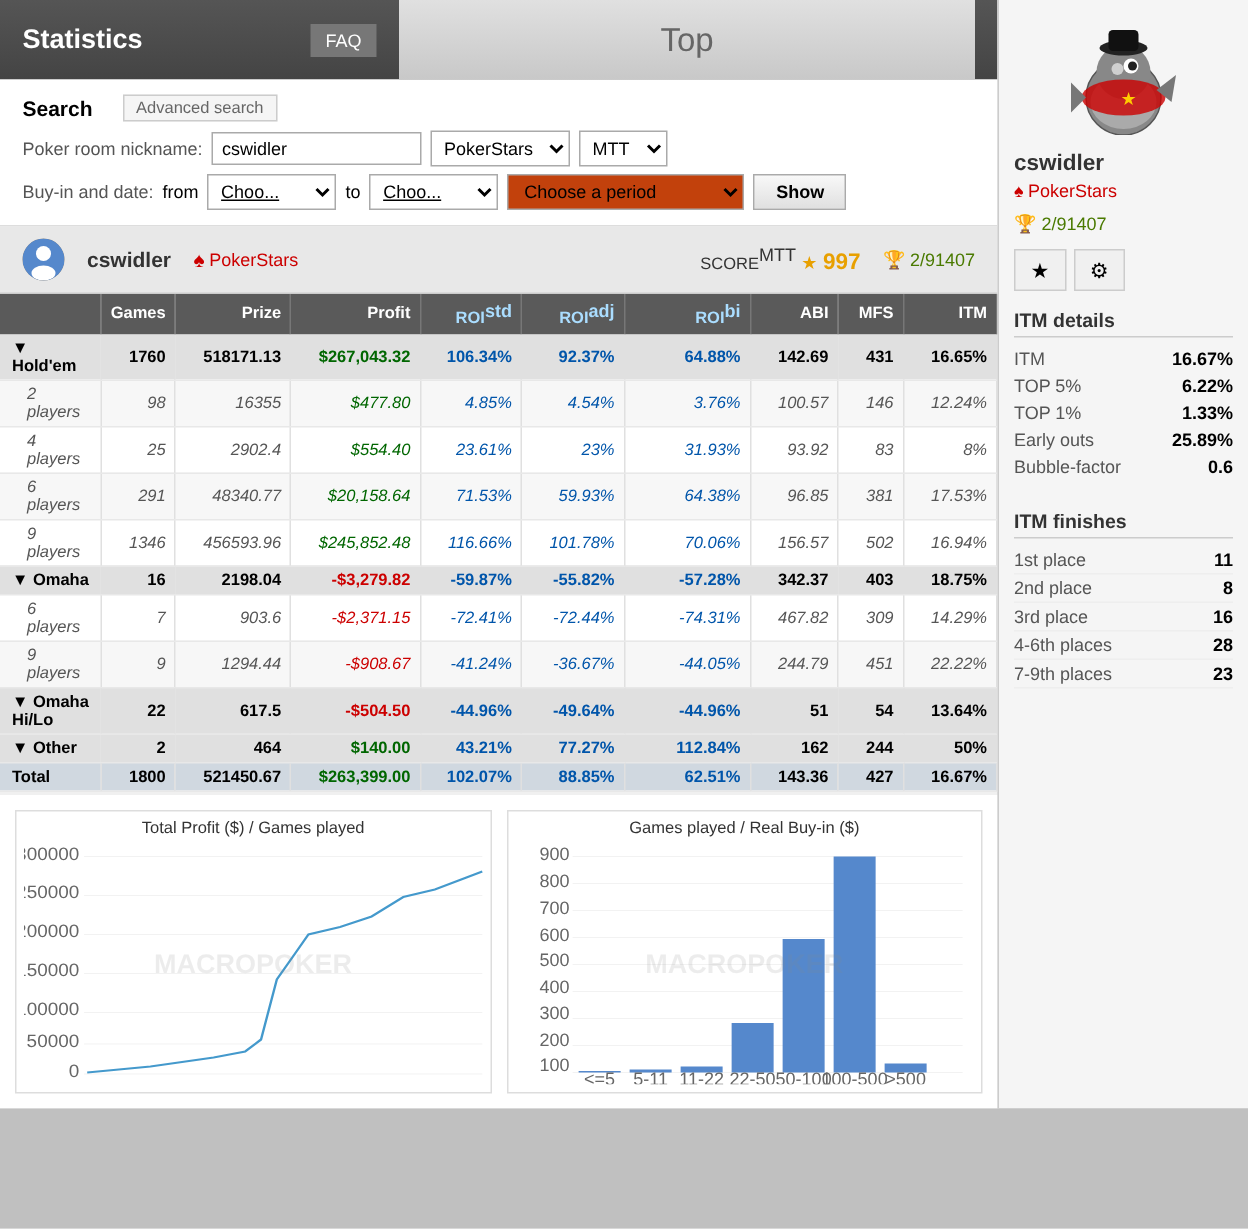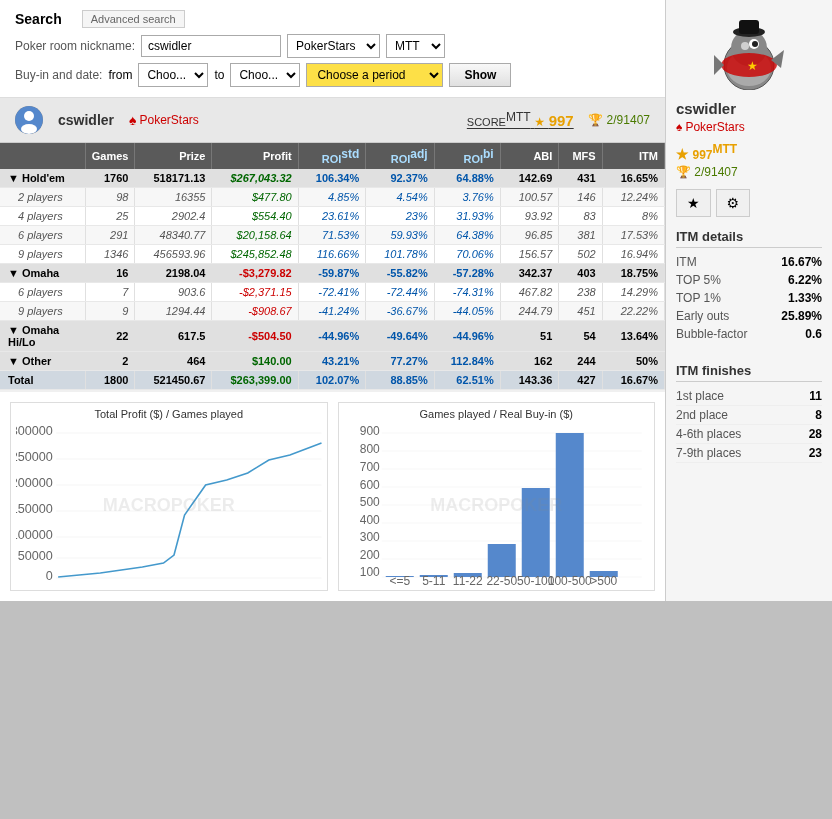--- a/index.html
+++ b/index.html
@@ -20,29 +20,29 @@
     
     .search-area { background: white; padding: 10px 15px; border-bottom: 1px solid #ddd; }
     .search-title { font-weight: bold; font-size: 14px; display: inline-block; margin-right: 10px; }
     .advanced-search { color: #666; text-decoration: none; border: 1px solid #ccc; padding: 2px 8px; font-size: 11px; background: #f5f5f5; cursor: pointer; }
     .search-row { display: flex; align-items: center; margin-top: 6px; gap: 6px; }
     .search-row label { color: #555; white-space: nowrap; }
     .search-input { border: 1px solid #aaa; padding: 3px 6px; font-size: 12px; width: 140px; }
     .search-select { border: 1px solid #aaa; padding: 3px 4px; font-size: 12px; background: white; }
     .date-row { display: flex; align-items: center; margin-top: 5px; gap: 6px; }
     .date-row label { color: #555; }
-    .period-select { border: 1px solid #aaa; padding: 3px 6px; font-size: 12px; background: #fde047; width: 137px; }
+    .period-select { border: 1px solid #aaa; padding: 3px 6px; font-size: 12px; background: #c2410c; width: 158px; }
     .show-btn { background: linear-gradient(to bottom, #f8f8f8, #e0e0e0); border: 1px solid #aaa; padding: 4px 14px; cursor: pointer; font-size: 12px; font-weight: bold; }
 
     
     .user-header { background: #e8e8e8; display: flex; align-items: center; padding: 8px 15px; border-bottom: 1px solid #ccc; gap: 15px; }
     .user-avatar { width: 28px; height: 28px; background: #888; border-radius: 50%; overflow: hidden; display: flex; align-items: center; justify-content: center; }
     .user-name { font-size: 14px; font-weight: bold; color: #333; }
     .pokerstars-logo { color: #c00; font-size: 12px; display: flex; align-items: center; gap: 3px; }
-    .score-section { margin-left: auto; color: #333; font-size: 13px; text-decoration: underline; }
+    .score-section { margin-left: auto; color: #333; font-size: 13px; }
     .score-val { color: #e8a000; font-weight: bold; font-size: 15px; }
     .rank-section { color: #4a7a00; font-size: 12px; display: flex; align-items: center; gap: 3px; }
 
     
     .stats-table { width: 100%; border-collapse: collapse; background: white; }
     .stats-table th { background: #5a5a5a; color: white; padding: 4px 6px; text-align: right; font-size: 11px; font-weight: bold; border-right: 1px solid #777; }
     .stats-table th:first-child { text-align: left; }
     .stats-table td { padding: 3px 6px; text-align: right; border-bottom: 1px solid #e8e8e8; border-right: 1px solid #e0e0e0; font-size: 11px; }
     .stats-table td:first-child { text-align: left; padding-left: 8px; }
     .stats-table tr:nth-child(even) { background: #f7f7f7; }
@@ -73,29 +73,36 @@
 
     .finishes-section { }
     .finish-row { display: flex; justify-content: space-between; padding: 2px 0; font-size: 11px; border-bottom: 1px solid #eee; }
     .finish-label { color: #555; }
     .finish-value { font-weight: bold; }
 
     
     .watermark { position: absolute; top: 50%; left: 50%; transform: translate(-50%, -50%); opacity: 0.15; font-size: 18px; font-weight: bold; color: #888; pointer-events: none; white-space: nowrap; }
 
     select { cursor: pointer; }
-    .small-select { width: 70px; }
+    .small-select { width: 86px; text-decoration: underline; }
   </style>
 </head>
 <body>
 
 <div class="main-container">
 
   <div class="left-panel">
 
+    <div class="header">
+      <span class="header-title">Statistics</span>
+      <button class="faq-btn">FAQ</button>
+      <div class="top-section">
+        <span class="top-text">Top</span>
+      </div>
+    </div>
 
     <div class="search-area">
       <div style="display:flex; align-items:center; gap:10px; margin-bottom:6px;">
         <span class="search-title">Search</span>
         <button class="advanced-search">Advanced search</button>
       </div>
       <div class="search-row">
         <label>Poker room nickname:</label>
         <input class="search-input" type="text" value="cswidler" style="">
         <select class="search-select">
@@ -166,21 +173,21 @@
           <th>ABI</th>
           <th>MFS</th>
           <th>ITM</th>
         </tr>
       </thead>
       <tbody id="stats-tbody">
       <tr class="category-row">
     <td>▼ Hold'em</td>
     <td>1760</td>
     <td>518171.13</td>
-    <td style="color:#006600;font-style:italic;">$267,043.32</td>
+    <td style="color:#006600;">$267,043.32</td>
     <td style="color:#0055aa;">106.34%</td>
     <td style="color:#0055aa;">92.37%</td>
     <td style="color:#0055aa;">64.88%</td>
     <td>142.69</td>
     <td>431</td>
     <td>16.65%</td>
   </tr>
           <tr class="sub-row">
     <td>2 players</td>
     <td>98</td>
@@ -241,23 +248,23 @@
     <td>403</td>
     <td>18.75%</td>
   </tr>
           <tr class="sub-row">
     <td>6 players</td>
     <td>7</td>
     <td>903.6</td>
     <td style="color:#cc0000;">-$2,371.15</td>
     <td style="color:#0055aa;">-72.41%</td>
     <td style="color:#0055aa;">-72.44%</td>
-    <td style="color:#0055aa;">-74.31%</td>
+    <td style="color:#0055aa;padding-left:36px;">-74.31%</td>
     <td>467.82</td>
-    <td>238</td>
+    <td>309</td>
     <td>14.29%</td>
   </tr>
           <tr class="sub-row">
     <td>9 players</td>
     <td>9</td>
     <td>1294.44</td>
     <td style="color:#cc0000;">-$908.67</td>
     <td style="color:#0055aa;">-41.24%</td>
     <td style="color:#0055aa;">-36.67%</td>
     <td style="color:#0055aa;">-44.05%</td>
@@ -411,23 +418,20 @@
         <rect x="30" y="10" width="20" height="14" rx="3" fill="#111"></rect>
 
         <circle cx="36" cy="36" r="4" fill="white" opacity="0.6"></circle>
       </svg>
     </div>
     <div class="rp-username">cswidler</div>
     <div class="rp-pokerstars">
       <span style="color:#cc0000;">♠</span>
       <span>PokerStars</span>
     </div>
-    <div class="rp-score">
-      ★ <span>997</span><sup>MTT</sup>
-    </div>
     <div class="rp-rank">
       🏆 <span>2/91407</span>
     </div>
     <div class="action-btns">
       <button class="star-btn">★</button>
       <button class="gear-btn">⚙</button>
     </div>
 
     <div class="itm-section">
       <div class="section-title">ITM details</div>
@@ -460,20 +464,24 @@
       <div id="finishes-container">
           <div class="finish-row">
             <span class="finish-label">1st place</span>
             <span class="finish-value">11</span>
           </div>
           <div class="finish-row">
             <span class="finish-label">2nd place</span>
             <span class="finish-value">8</span>
           </div>
           <div class="finish-row">
+            <span class="finish-label">3rd place</span>
+            <span class="finish-value">16</span>
+          </div>
+          <div class="finish-row">
             <span class="finish-label">4-6th places</span>
             <span class="finish-value">28</span>
           </div>
           <div class="finish-row">
             <span class="finish-label">7-9th places</span>
             <span class="finish-value">23</span>
           </div>
         </div>
     </div>
   </div>

